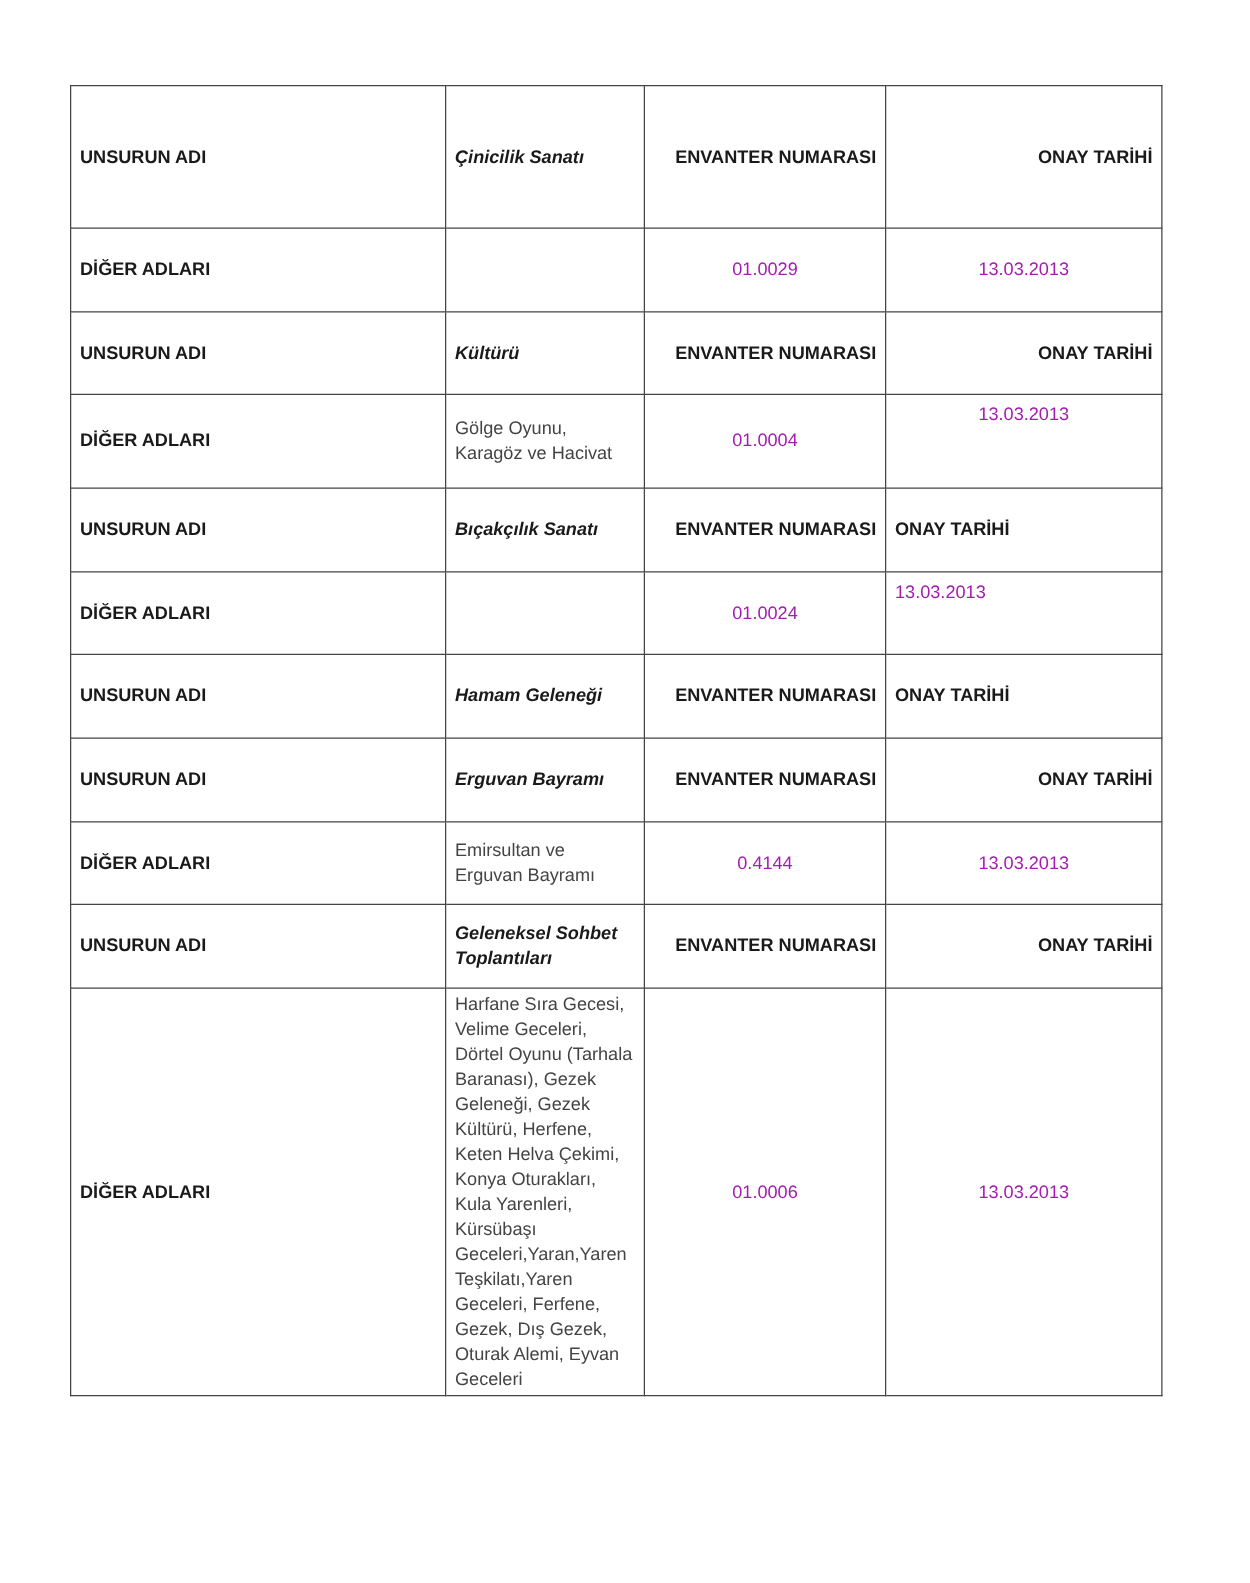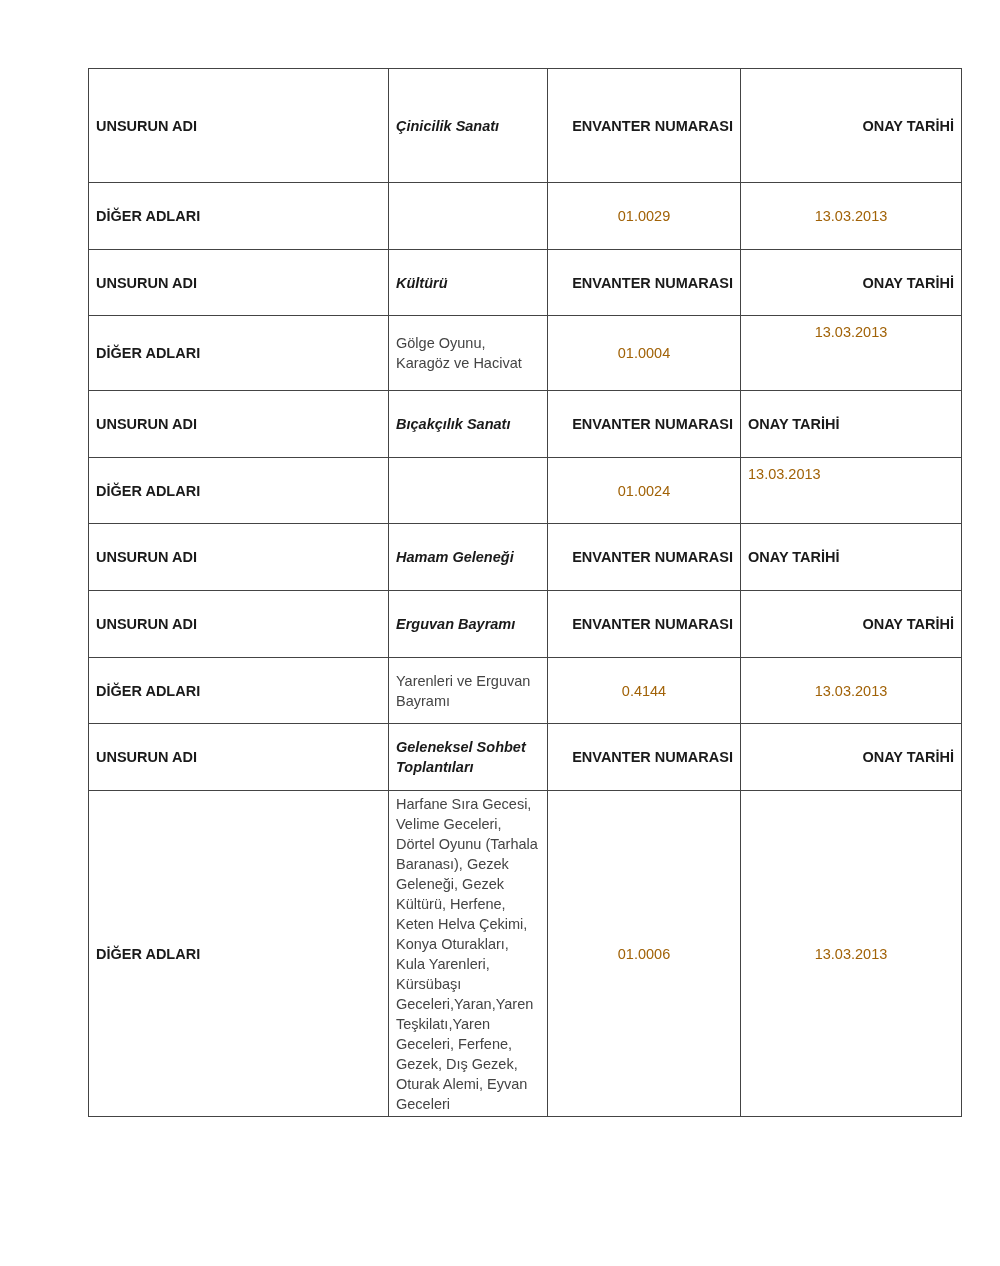--- a/index.html
+++ b/index.html
@@ -1,29 +1,29 @@
 <!DOCTYPE html>
 <html><head>
 <meta charset="utf-8">
 <style>
   html, body { margin: 0; padding: 0; background: #ffffff; }
   body { width: 1000px; height: 1266px; position: relative; font-family: "Liberation Sans", "DejaVu Sans", sans-serif; color: #222; }
   table.inv {
-    position: absolute; left: 88px; top: 68px;
+    position: absolute; left: 56px; top: 68px;
     width: 873px; border-collapse: collapse; table-layout: fixed;
   }
   table.inv td {
     border: 1.5px solid #444; padding: 0 7px; font-size: 14.5px; line-height: 20px;
     vertical-align: middle;
   }
   col.c1 { width: 300px; } col.c2 { width: 159px; } col.c3 { width: 193px; } col.c4 { width: 221px; }
   .lbl { font-weight: bold; color: #1a1a1a; }
   .name { font-weight: bold; color: #1a1a1a; font-style: italic; }
   .other { color: #444; }
-  .num { text-align: center; color: #a16207; }
+  .num { text-align: center; color: #a21caf; }
   .hdr { text-align: right; font-weight: bold; color: #1a1a1a; }
   .left { text-align: left !important; }
   .top { vertical-align: top !important; padding-top: 6px !important; }
   .arial { font-family: "Liberation Sans", sans-serif; font-size: 16px; }
   .small { font-size: 13.5px; }
 </style>
 </head>
 <body>
 
 <table class="inv">
@@ -82,21 +82,21 @@
     </tr>
 
     <tr style="height:67px">
       <td class="lbl">UNSURUN ADI</td>
       <td class="name">Erguvan Bayramı</td>
       <td class="hdr">ENVANTER NUMARASI</td>
       <td class="hdr">ONAY TARİHİ</td>
     </tr>
     <tr style="height:66px">
       <td class="lbl">DİĞER ADLARI</td>
-      <td class="other">Yarenleri ve Erguvan Bayramı</td>
+      <td class="other">Emirsultan ve Erguvan Bayramı</td>
       <td class="num">0.4144</td>
       <td class="num">13.03.2013</td>
     </tr>
 
     <tr style="height:67px">
       <td class="lbl small">UNSURUN ADI</td>
       <td class="name small">Geleneksel Sohbet Toplantıları</td>
       <td class="hdr small">ENVANTER NUMARASI</td>
       <td class="hdr small">ONAY TARİHİ</td>
     </tr>

